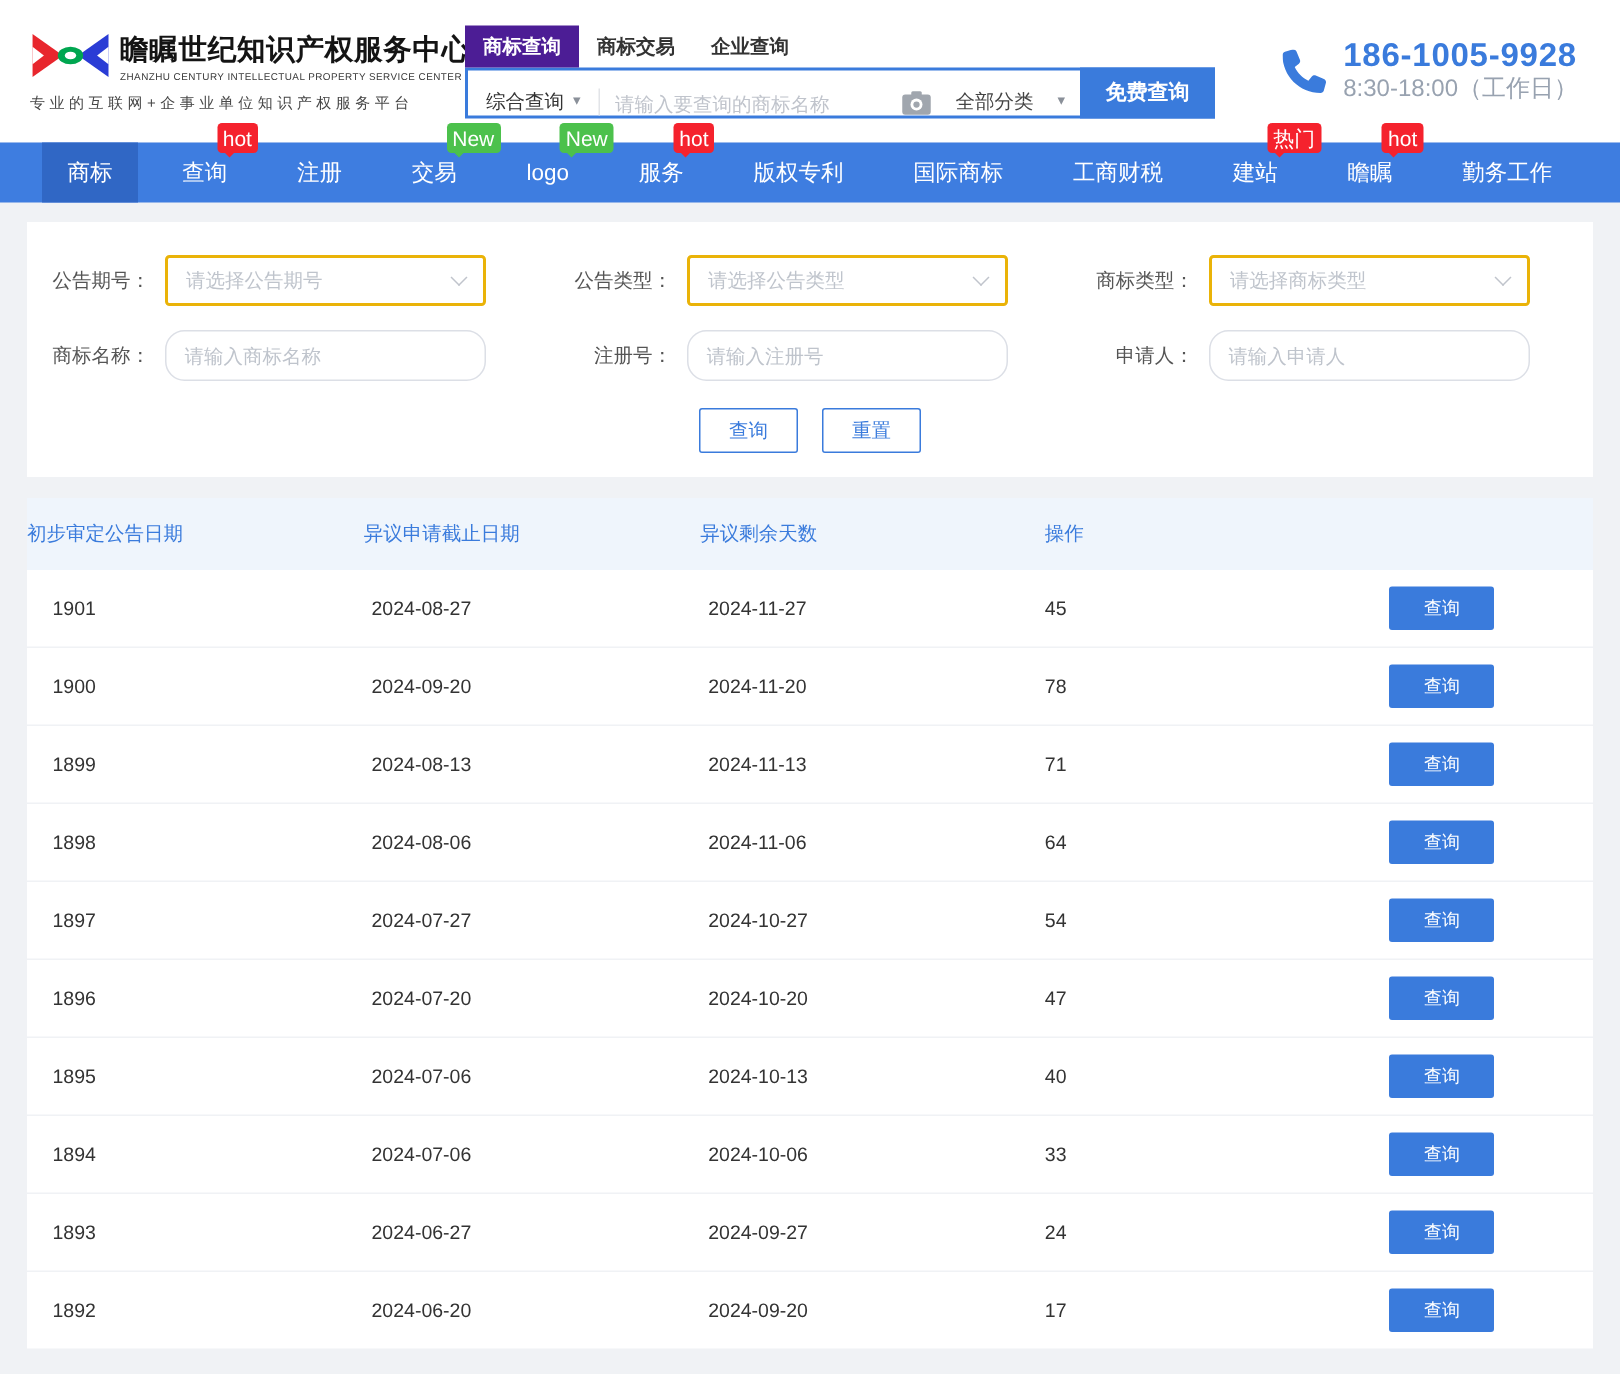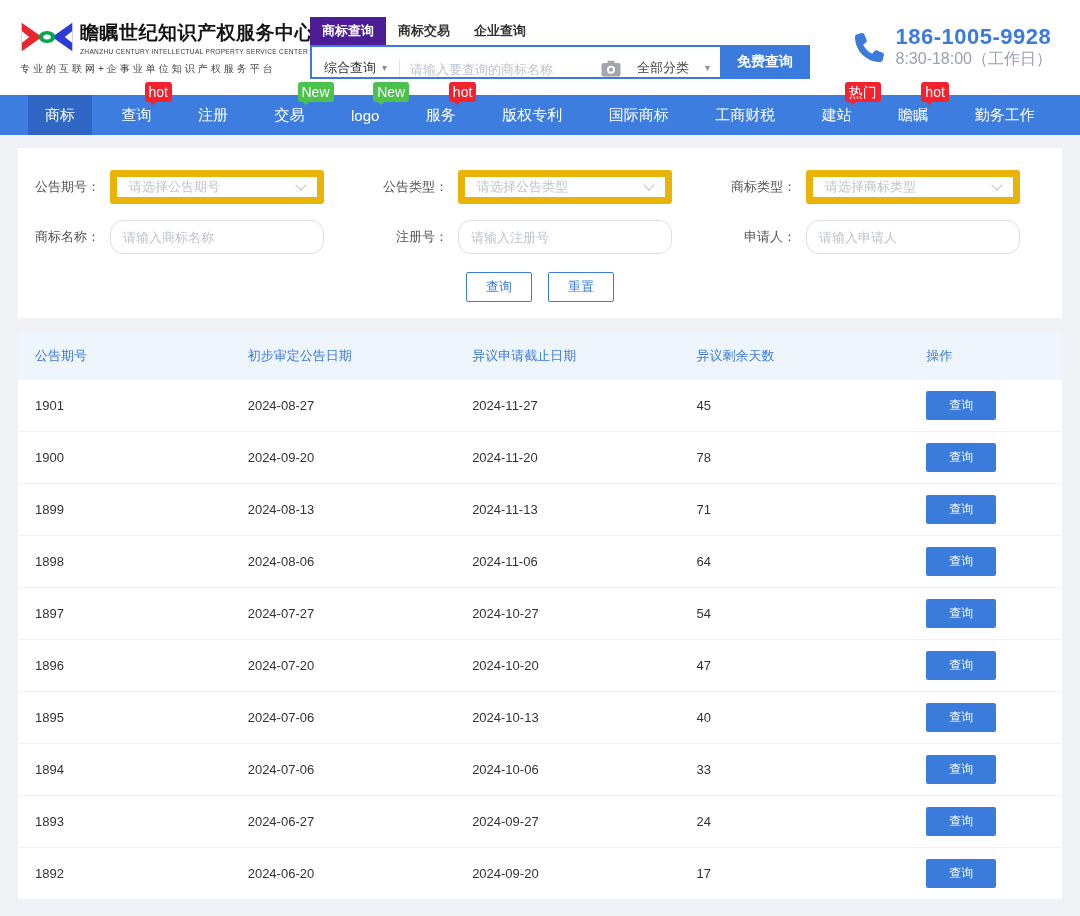--- a/index.html
+++ b/index.html
@@ -42,21 +42,21 @@
   .nav-item.active{background:#3067c5}
   .nav-badge{position:absolute;top:-13px;left:calc(50% + 8px);color:#fff;font-size:14px;line-height:1;padding:3px 4px;border-radius:3px;white-space:nowrap}
   .nav-badge::after{content:"";position:absolute;left:4px;bottom:-7px;border:4px solid transparent}
   .nav-badge.red{background:#f5222d}.nav-badge.red::after{border-top-color:#f5222d}
   .nav-badge.green{background:#4cc14c}.nav-badge.green::after{border-top-color:#4cc14c}
   
   .filter-card{margin:13px 18px 0;background:#fff;padding:22px 0 16px}
   .filter-grid{display:flex;flex-wrap:wrap;row-gap:16px}
   .f-cell{width:33.33%;display:flex;align-items:center;box-sizing:border-box;padding-right:42px}
   .f-label{width:92px;flex-shrink:0;text-align:right;font-size:13px;color:#555;padding-right:10px;box-sizing:border-box;white-space:nowrap}
-  .f-select{flex:1;min-width:0;height:34px;border:7px solid #eab308;border-radius:3px;display:flex;align-items:center;padding:0 12px;box-sizing:border-box;background:#fff;cursor:pointer}
+  .f-select{flex:1;min-width:0;height:34px;border:2px solid #eab308;border-radius:3px;display:flex;align-items:center;padding:0 12px;box-sizing:border-box;background:#fff;cursor:pointer}
   .f-ph{flex:1;font-size:13px;color:#bfc4cc;overflow:hidden;white-space:nowrap}
   .chev{width:7px;height:7px;border-right:1.4px solid #c0c4cc;border-bottom:1.4px solid #c0c4cc;transform:rotate(45deg);margin-top:-4px;flex-shrink:0}
   .f-input{flex:1;min-width:0;height:34px;border:1px solid #dcdfe6;border-radius:13px;padding:0 12px;font-size:13px;outline:none;box-sizing:border-box;color:#333}
   .f-input::placeholder{color:#bfc4cc}
   .filter-actions{display:flex;justify-content:center;gap:16px;margin-top:18px}
   .btn-outline{width:66px;height:30px;border:1px solid #3a7bdc;color:#3a7bdc;background:#fff;font-size:13px;cursor:pointer;border-radius:2px}
   
   .table-card{margin:14px 18px 0;background:#fff}
   .thead{display:flex;align-items:center;height:48px;background:#eff5fc;color:#3a7bdc;font-size:13px}
   .trow{display:flex;align-items:center;height:51px;border-bottom:1px solid #f0f2f5;font-size:13px;color:#333;background:#fff}
@@ -209,21 +209,20 @@
       </div>
     </div>
   <div class="filter-actions">
     <button class="btn-outline">查询</button>
     <button class="btn-outline">重置</button>
   </div>
 </section>
 
 <section class="table-card">
   <div class="thead" id="thead">
-      <span class="c1">公告期号</span>
       <span class="c2">初步审定公告日期</span>
       <span class="c3">异议申请截止日期</span>
       <span class="c4">异议剩余天数</span>
       <span class="c5">操作</span>
     </div>
   <div id="tbody">
       <div class="trow">
         <span class="c1">1901</span>
         <span class="c2">2024-08-27</span>
         <span class="c3">2024-11-27</span>

